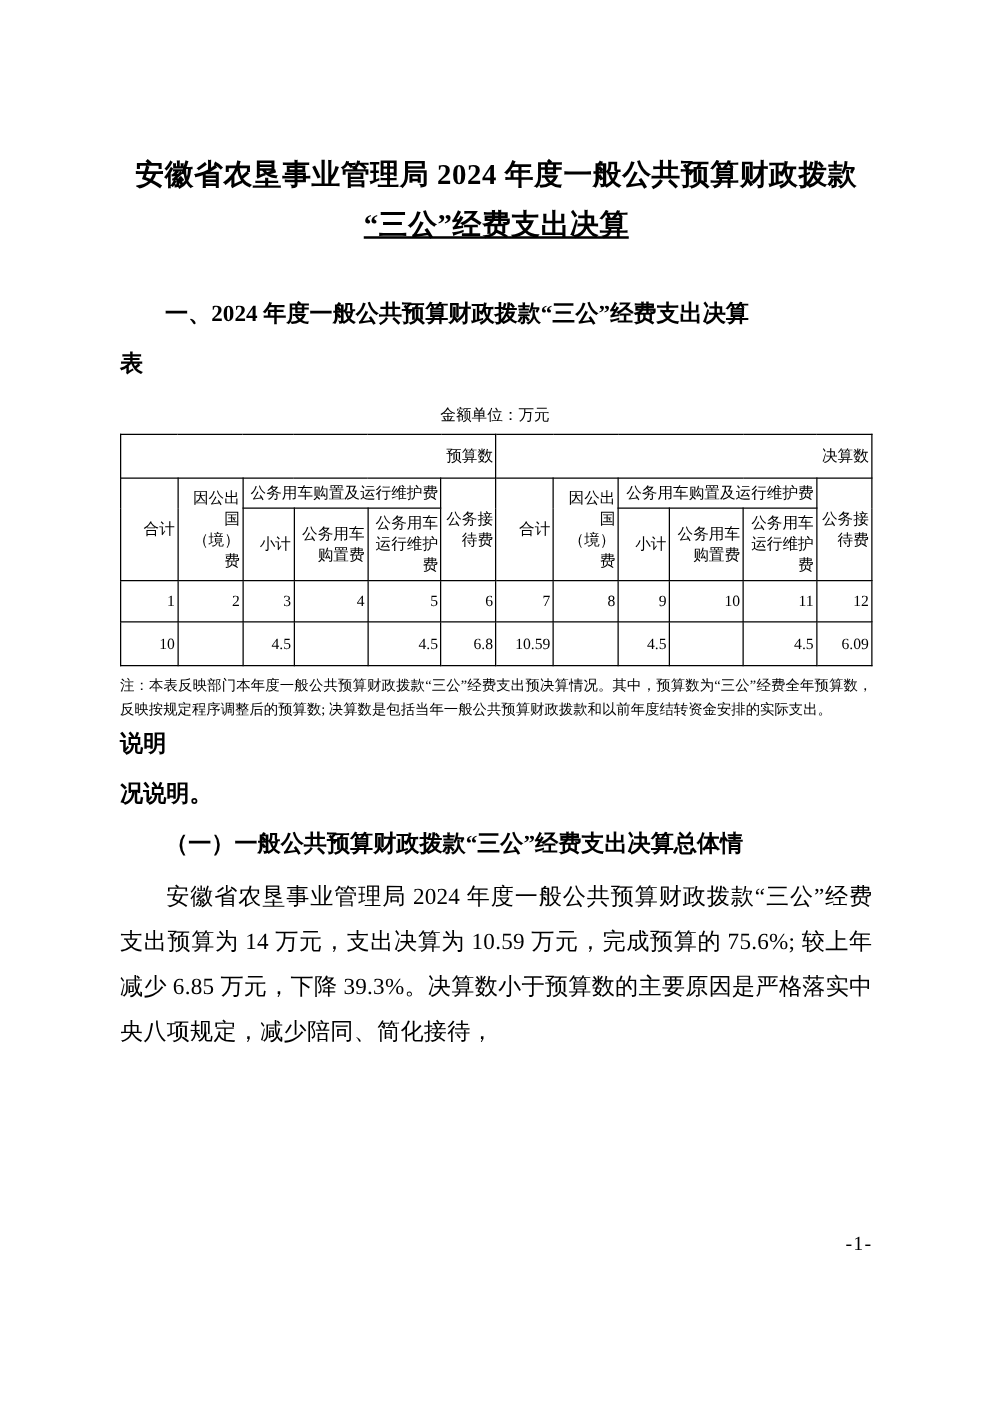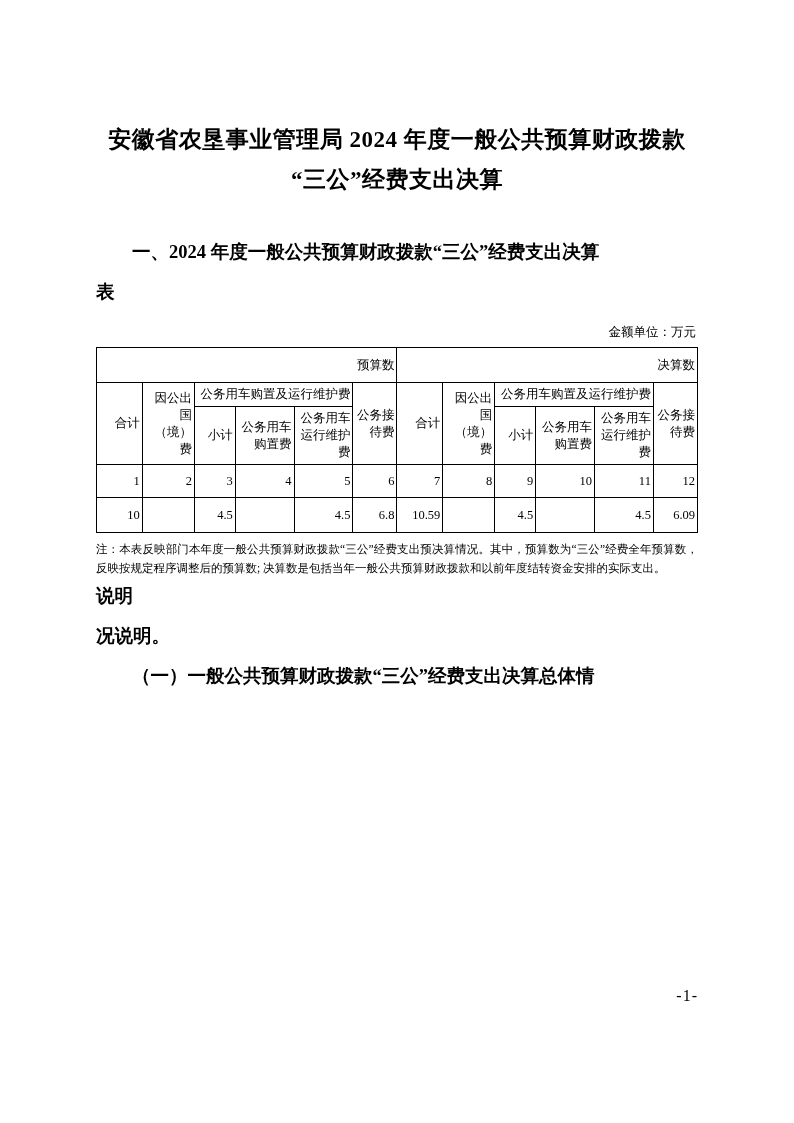--- a/index.html
+++ b/index.html
@@ -25,33 +25,34 @@
   .doc-title {
     text-align: center;
     font-size: 23px;
     font-weight: bold;
     line-height: 40px;
     letter-spacing: 0.5px;
     margin: 0 0 34px 0;
   }
   .doc-title .line2 {
     display: block;
+    text-decoration: underline;
   }
   .section-heading {
     font-size: 18.5px;
     font-weight: bold;
     line-height: 36px;
     margin: 0 0 4px 0;
     text-indent: 36px;
   }
   .section-heading.no-indent {
     text-indent: 0;
   }
   .amount-unit {
-    text-align: right;
+    text-align: center;
     font-size: 12.5px;
     margin: 14px 0 6px 0;
     padding-right: 2px;
   }
   table.budget {
     border-collapse: collapse;
     width: 100%;
     table-layout: fixed;
     font-size: 12.5px;
   }
@@ -191,16 +192,17 @@
     <span>说明</span>
   </div>
 
   <div class="section-heading no-indent">
     <span>况说明。</span>
   </div>
   <div class="section-heading">
     <span>（一）一般公共预算财政拨款“三公”经费支出决算总体情</span>
   </div>
 
+  <p class="body-para">安徽省农垦事业管理局 2024 年度一般公共预算财政拨款“三公”经费支出预算为 14 万元，支出决算为 10.59 万元，完成预算的 75.6%; 较上年减少 6.85 万元，下降 39.3%。决算数小于预算数的主要原因是严格落实中央八项规定，减少陪同、简化接待，</p>
 
   <div class="page-number">-1-</div>
 
 </div>
 
 </body></html>

